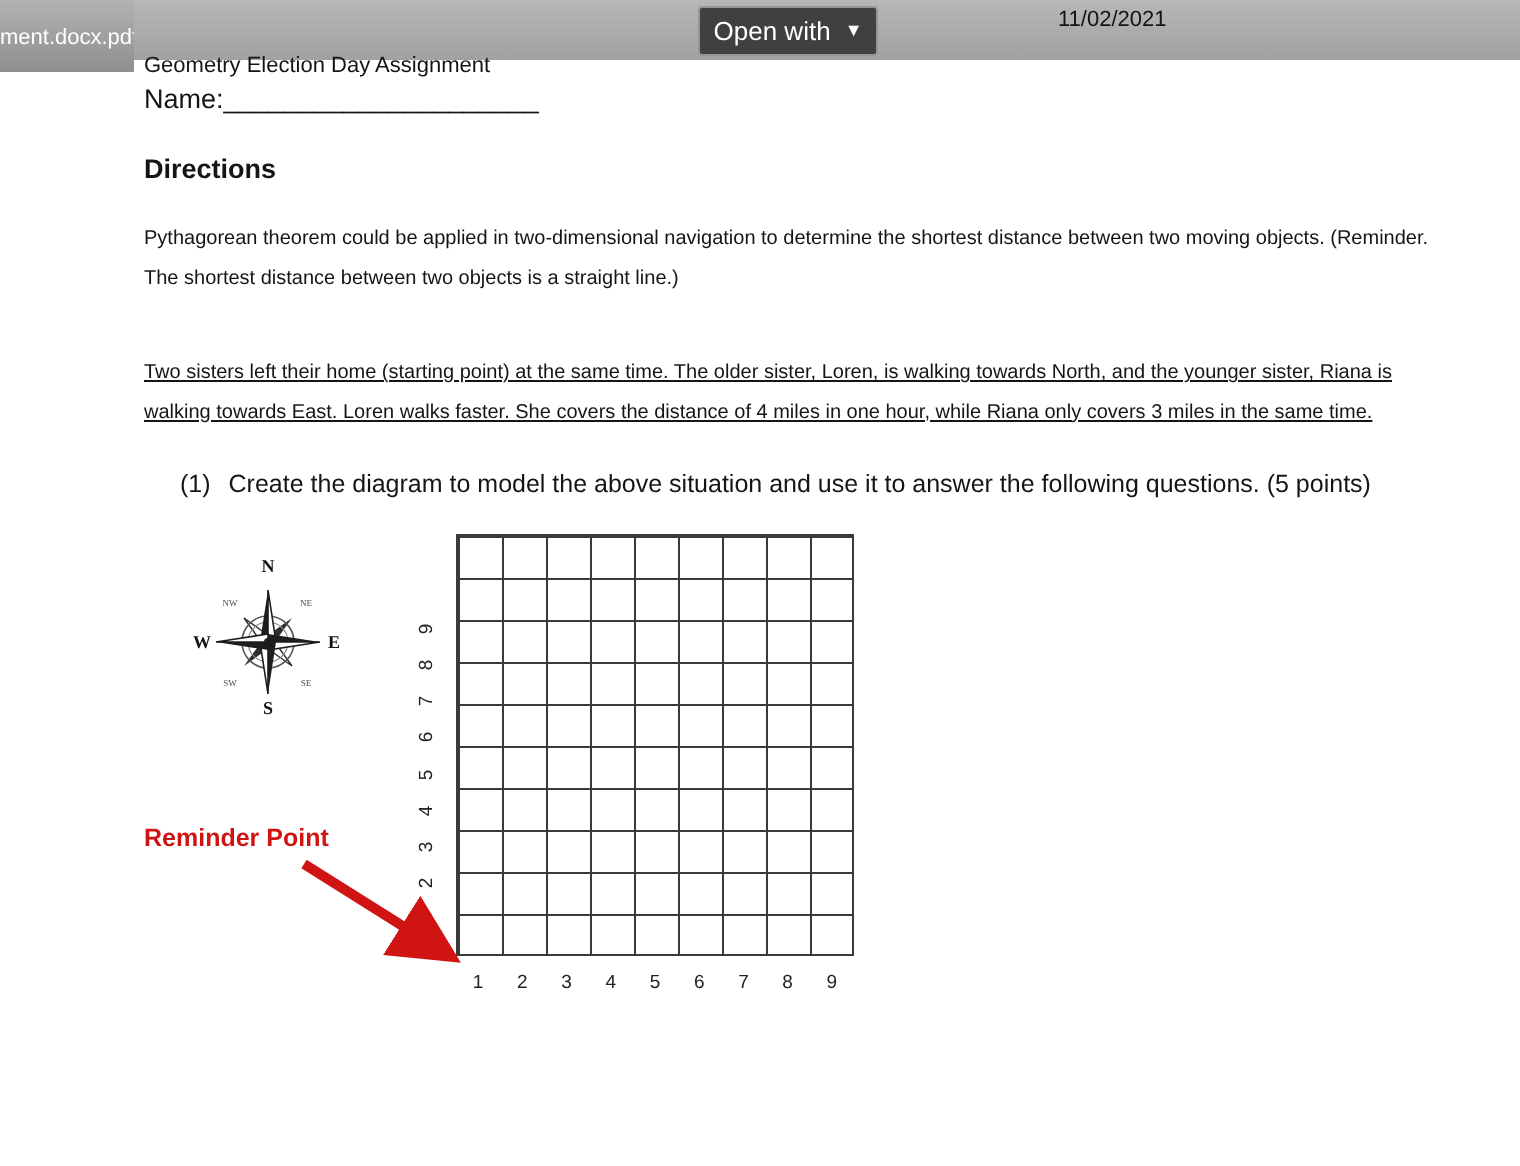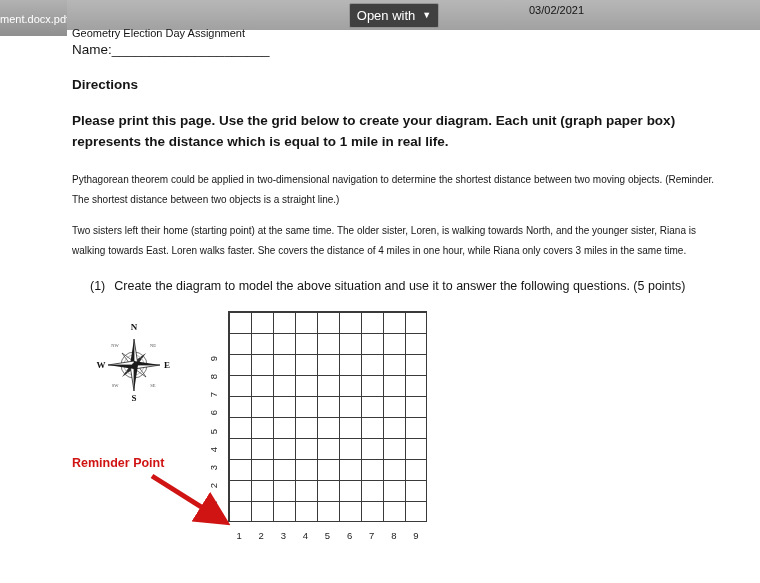--- a/index.html
+++ b/index.html
@@ -19,21 +19,21 @@
                font-size:13px; font-family:"Liberation Sans",sans-serif;
                display:flex; align-items:center; justify-content:center; gap:7px; cursor:pointer; }
   .open-with .caret { font-size:9px; line-height:1; }
 
   
   .page { position:absolute; top:30px; left:72px; width:660px; color:#151515; }
   .name-line   { margin-top:12px; font-size:13.5px; font-weight:normal; }
   .directions  { margin-top:20px; font-size:13.5px; font-weight:bold; }
   .bold-para   { margin-top:18px; font-size:13.5px; font-weight:bold; line-height:21px; width:642px; }
   .para        { margin-top:18px; font-size:10px; line-height:19.5px; width:660px; }
-  .para.tight  { margin-top:12px; }
+  .para.tight  { margin-top:28px;text-decoration:underline; }
   .question    { margin-top:19px; font-size:12.5px; padding-left:18px; }
   .question .q-num { margin-right:9px; }
 
   
   .figure { position:relative; margin-top:12px; width:640px; height:252px; }
   .compass { position:absolute; left:24px; top:14px; }
   .grid-box { position:absolute; left:156px; top:6px; width:199px; height:211px;
               border:1px solid #3a3a3a;
               background-image:
                 linear-gradient(to right, #3a3a3a 1px, transparent 1px),
@@ -53,26 +53,25 @@
 </head>
 <body>
 
 <div class="viewer-header"></div>
 <div class="file-tab">ment.docx.pdf</div>
 <div class="doc-title">Geometry Election Day Assignment</div>
 <button class="open-with">
   <span>Open with</span>
   <span class="caret">▼</span>
 </button>
-<div class="doc-date">03/02/2021</div>
+<div class="doc-date">11/02/2021</div>
 
 <div class="page">
   <div class="name-line">Name:_____________________</div>
   <div class="directions">Directions</div>
-  <div class="bold-para">Please print this page. Use the grid below to create your diagram. Each unit (graph paper box) represents the distance which is equal to 1 mile in real life.</div>
   <div class="para">Pythagorean theorem could be applied in two-dimensional navigation to determine the shortest distance between two moving objects. (Reminder. The shortest distance between two objects is a straight line.)</div>
   <div class="para tight">Two sisters left their home (starting point) at the same time. The older sister, Loren, is walking towards North, and the younger sister, Riana is walking towards East. Loren walks faster. She covers the distance of 4 miles in one hour, while Riana only covers 3 miles in the same time.</div>
   <div class="question">
     <span class="q-num">(1)</span><span>Create the diagram to model the above situation and use it to answer the following questions. (5 points)</span>
   </div>
 
   <div class="figure">
 
     <svg class="compass" width="76" height="84" viewBox="0 0 76 84">
 

